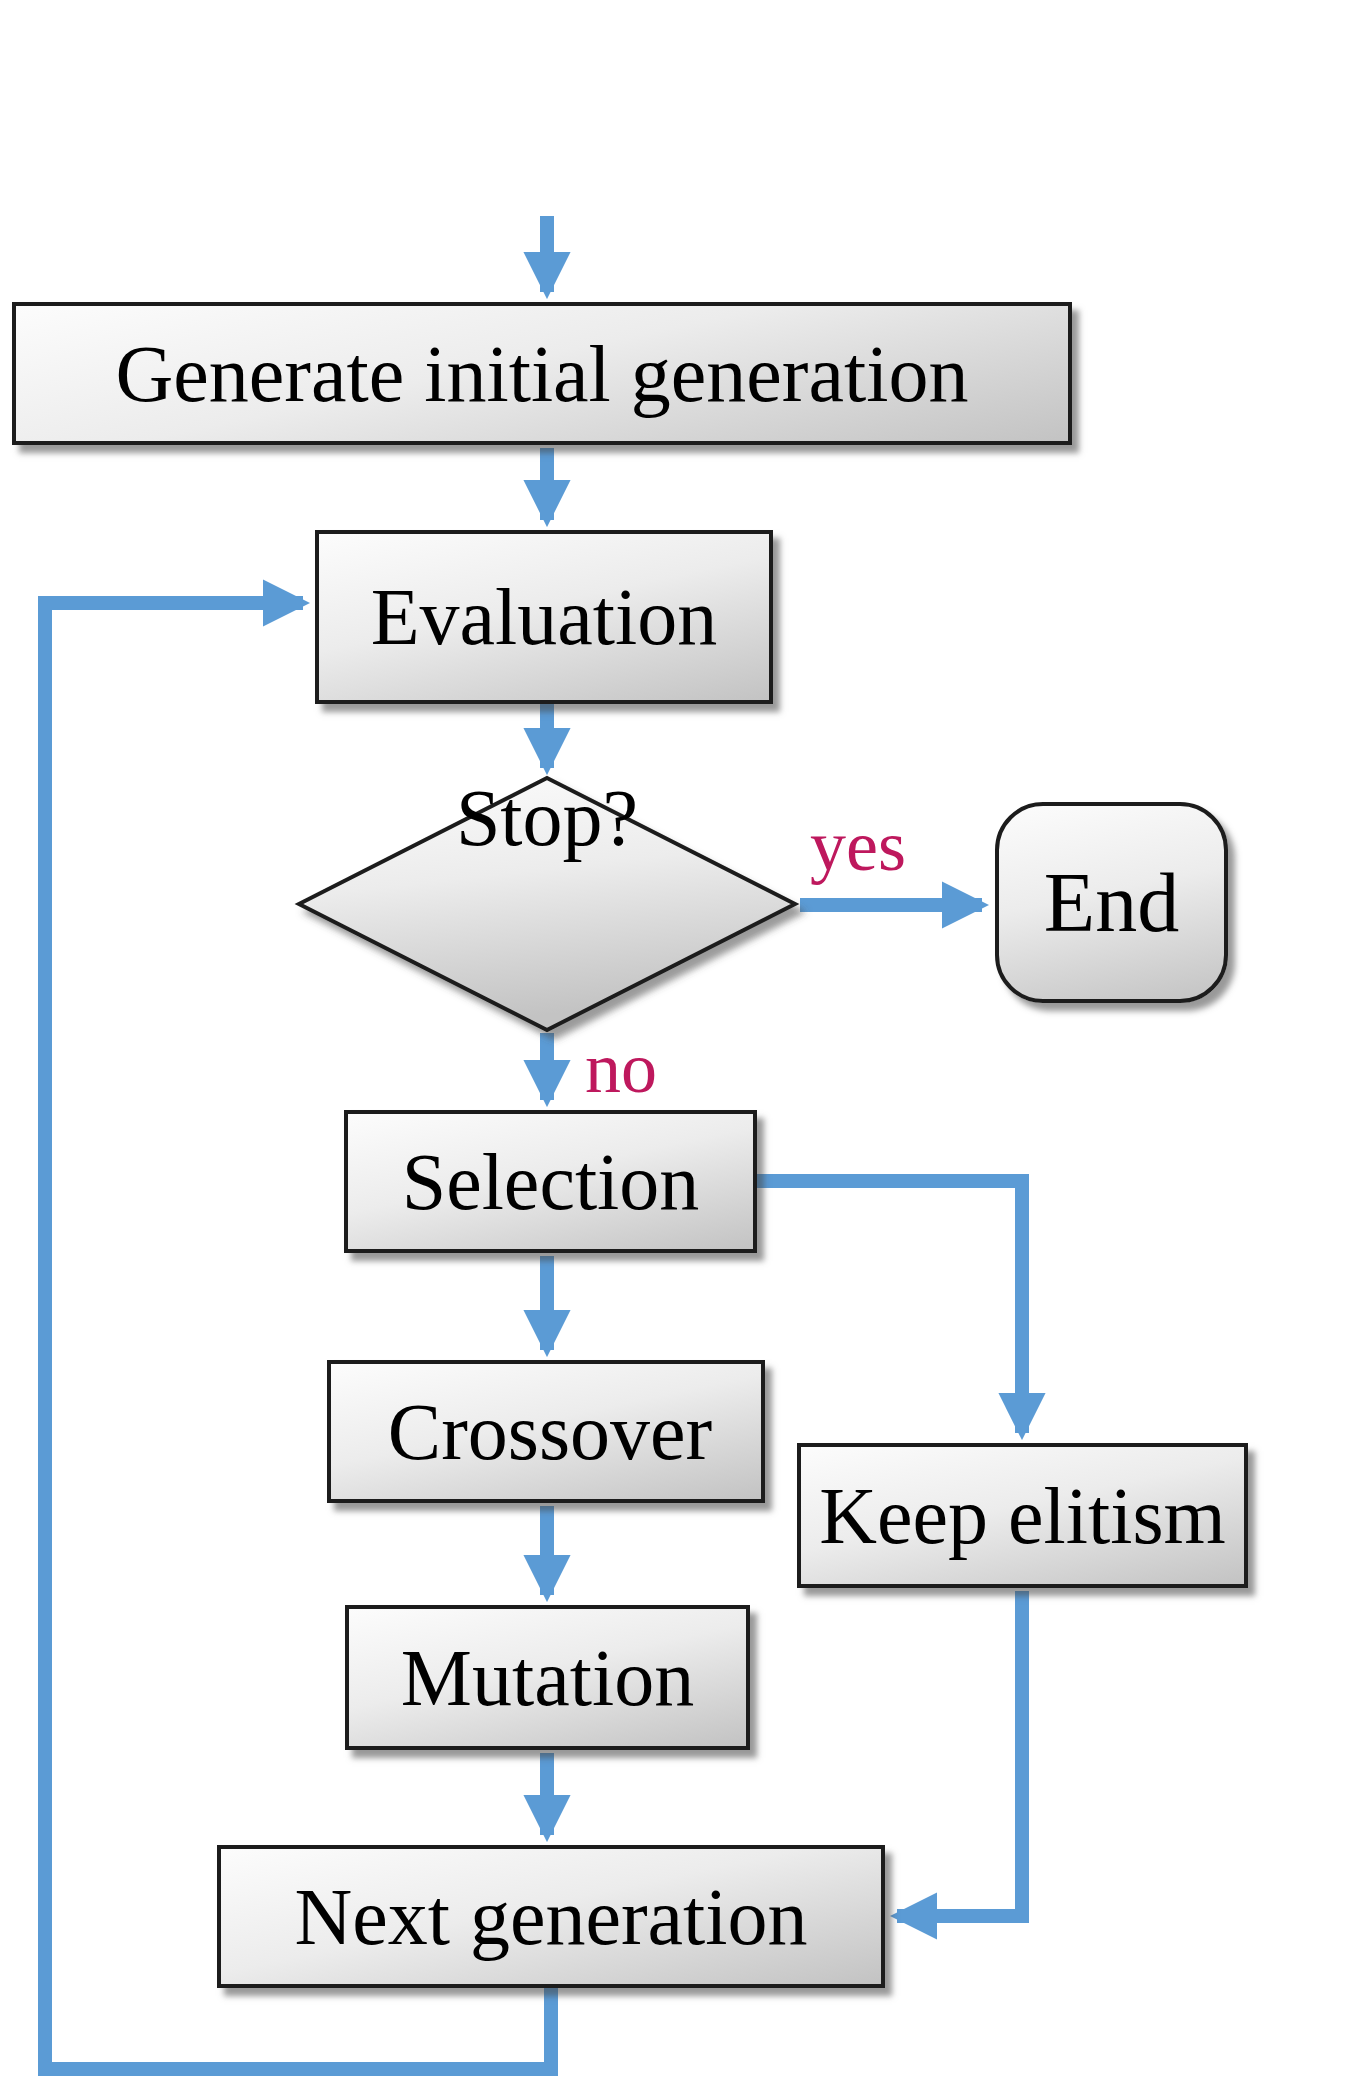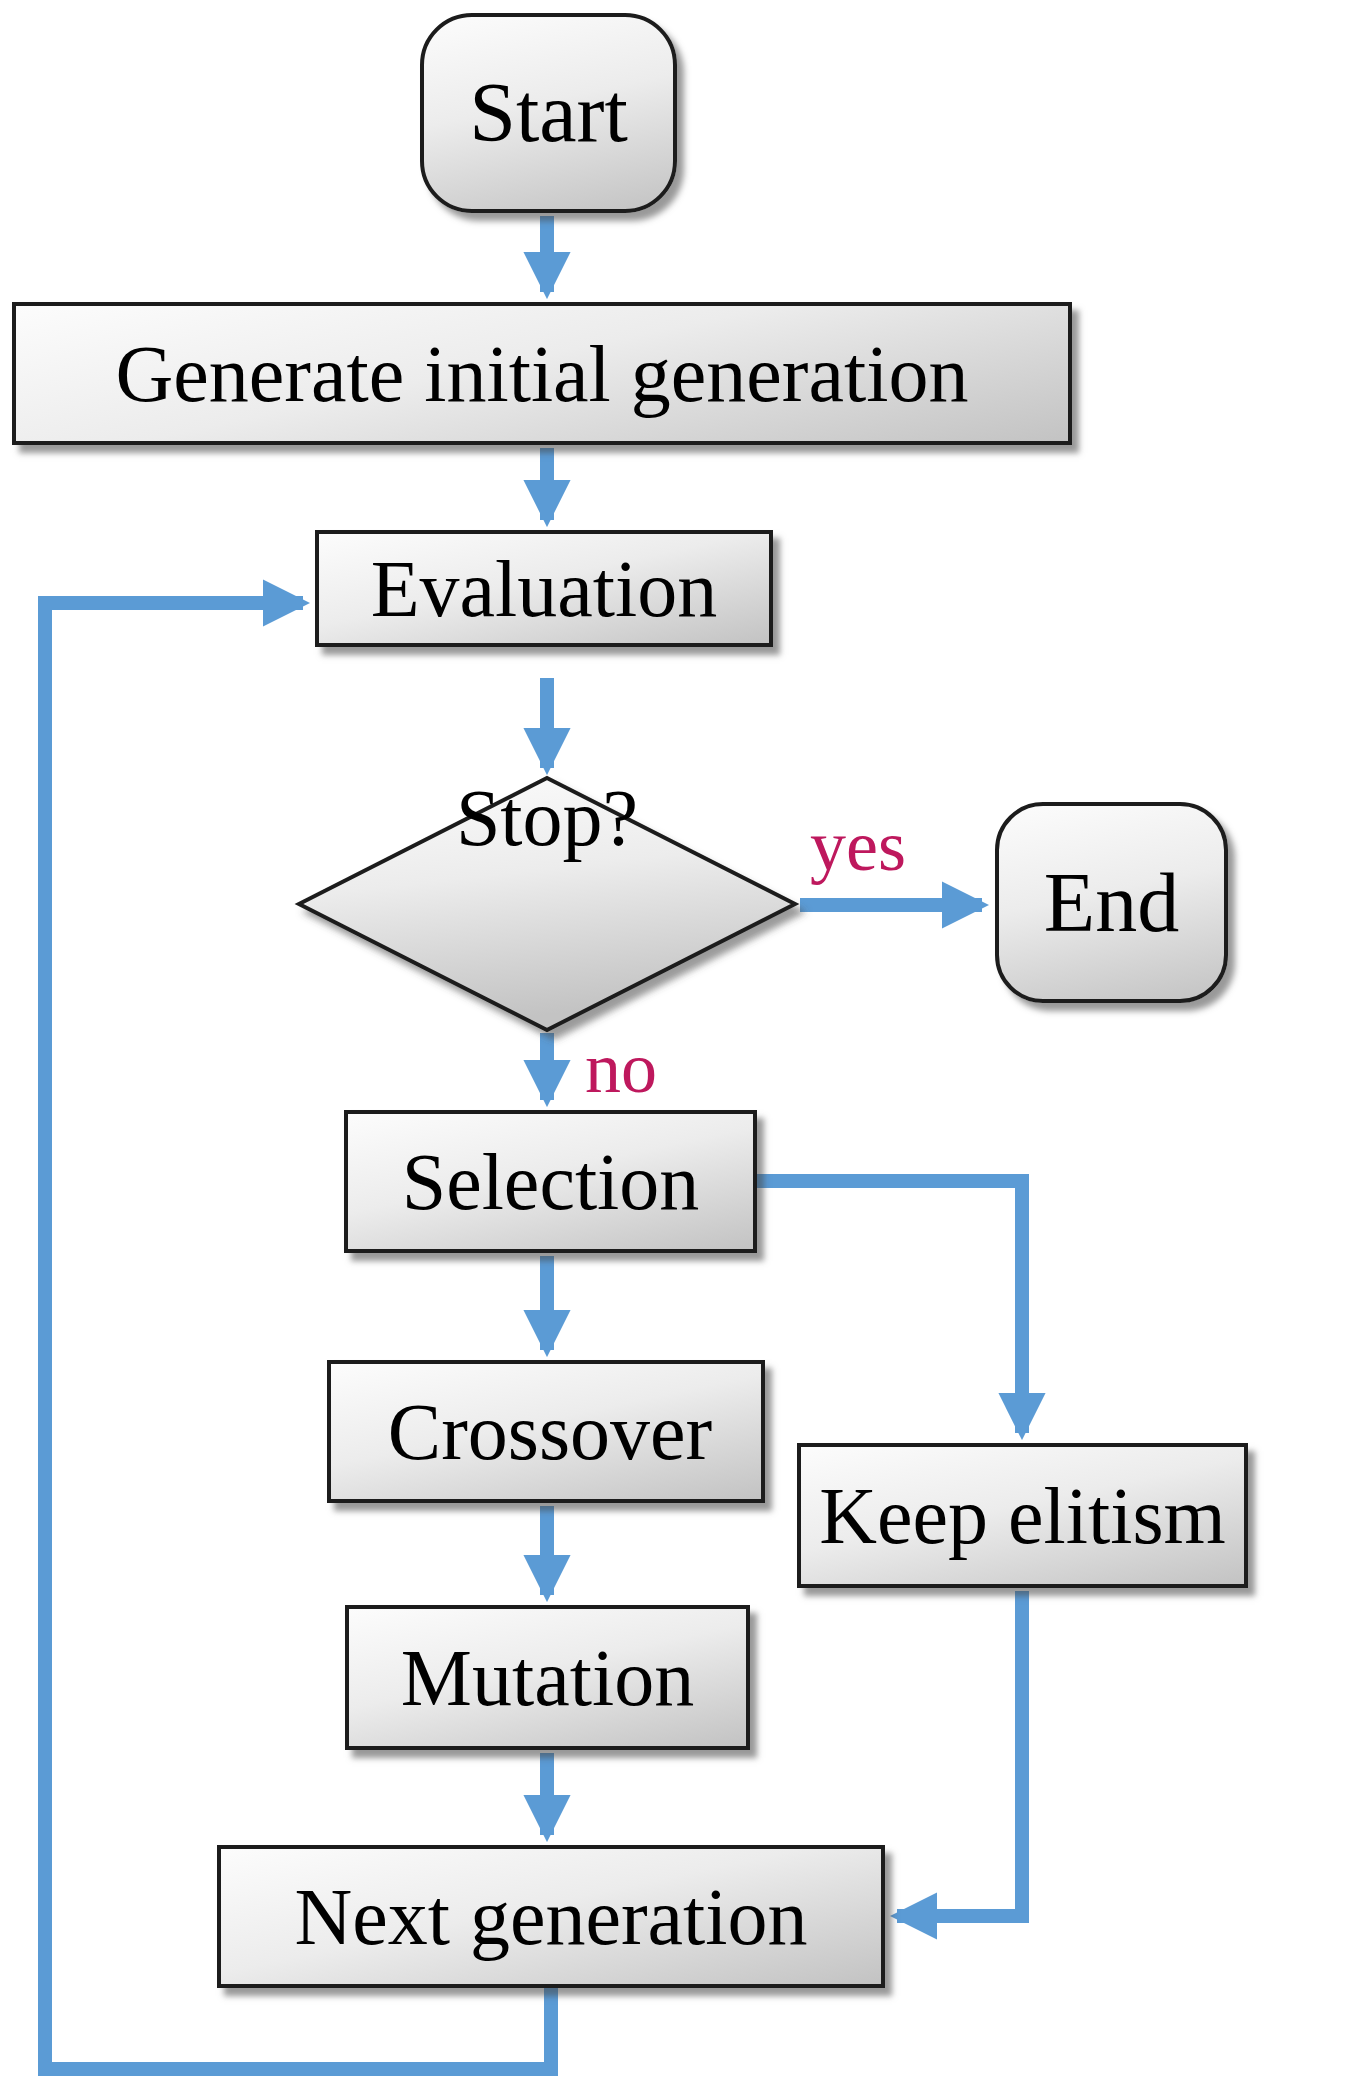--- a/index.html
+++ b/index.html
@@ -78,29 +78,26 @@
       <line x1="547" y1="1506" x2="547" y2="1595" marker-end="url(#arrowhead)"></line>
       <line x1="547" y1="1753" x2="547" y2="1835" marker-end="url(#arrowhead)"></line>
       <polyline points="757,1181 1022,1181 1022,1433" marker-end="url(#arrowhead)"></polyline>
       <polyline points="1022,1591 1022,1916 897,1916" marker-end="url(#arrowhead)"></polyline>
       <polyline points="551,1988 551,2069 45,2069 45,603 303,603" marker-end="url(#arrowhead)"></polyline>
     </g>
 
     <polygon points="547,778 795,904 547,1030 299,904" fill="url(#nodeGrad)" stroke="#1c1c1c" stroke-width="4" filter="url(#nodeShadow)"></polygon>
   </svg>
 
-  <div class="node terminator" style="left:420px; top:13px; width:257px; height:200px;">
-    <span>Start</span>
-  </div>
 
   <div class="node" style="left:12px; top:302px; width:1060px; height:143px;">
     <span>Generate initial generation</span>
   </div>
 
-  <div class="node" style="left:315px; top:530px; width:458px; height:117px;">
+  <div class="node" style="left:315px; top:530px; width:458px; height:174px;">
     <span>Evaluation</span>
   </div>
 
   <div class="decision-label" style="left:299px; top:778px; width:496px; height:252px;">
     <span>Stop?</span>
   </div>
 
   <div class="node terminator" style="left:995px; top:802px; width:233px; height:201px; border-radius:48px;">
     <span>End</span>
   </div>

